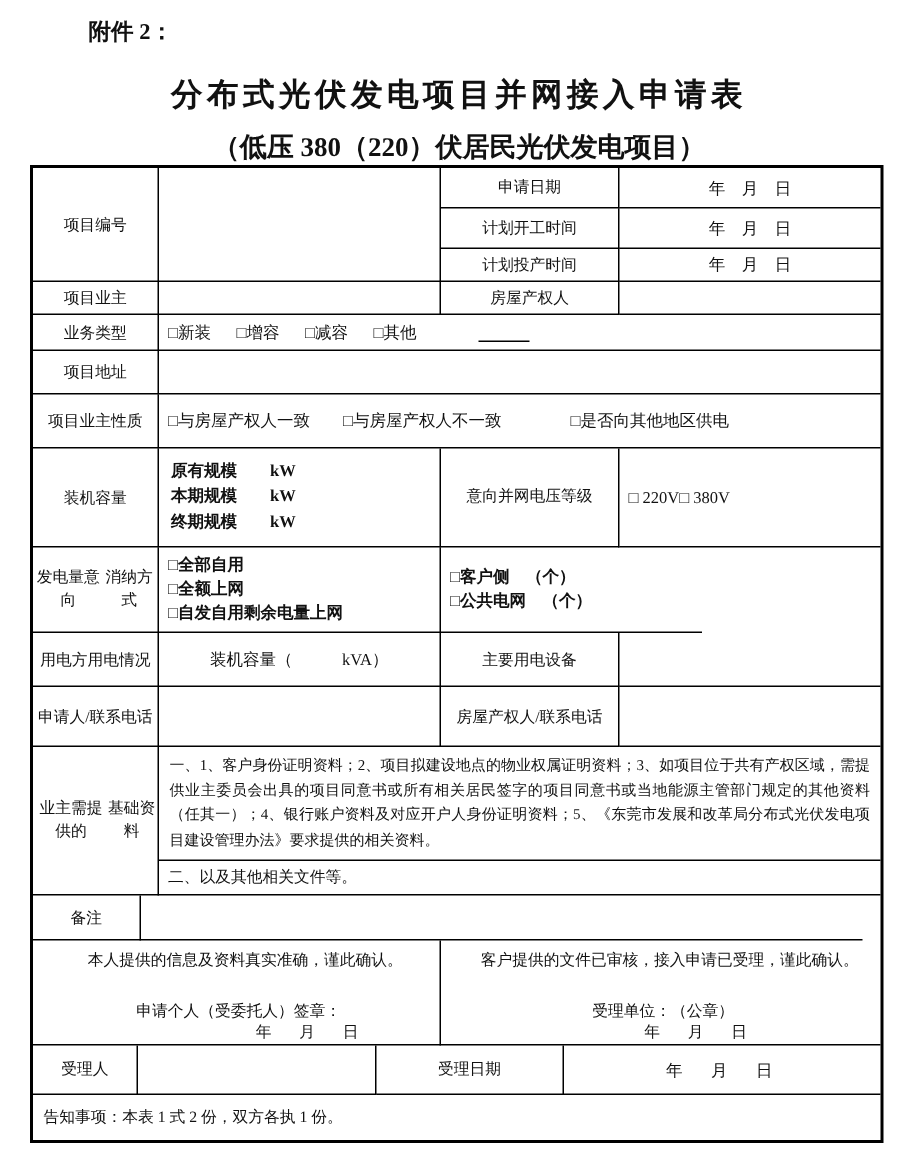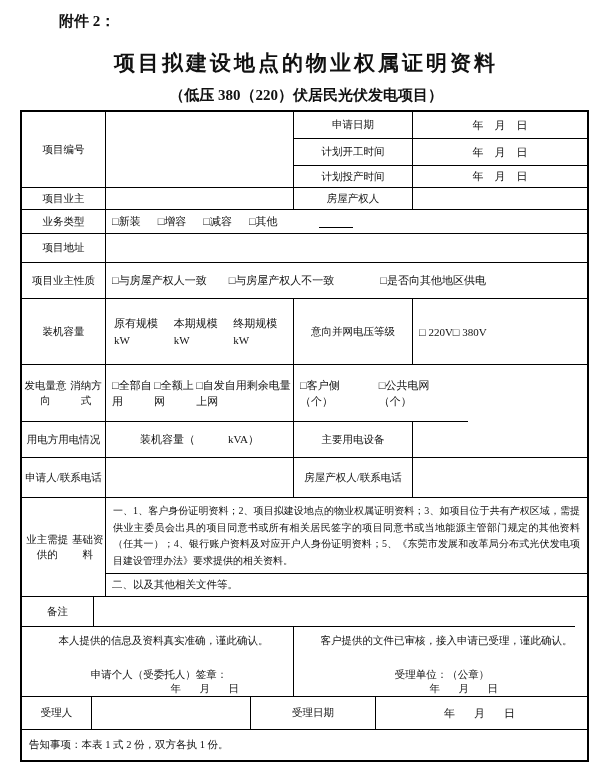--- a/index.html
+++ b/index.html
@@ -7,51 +7,51 @@
   .page {
     position:relative; width:612px; height:770px; background:#fff;
     font-family:"Liberation Serif","DejaVu Serif",serif; color:#111;
     overflow:hidden;
     padding-left:28px;
   }
   .attachment { position:absolute; left:59px; top:12px; font-size:15px; font-weight:bold; }
   .title { position:absolute; left:0; top:49px; width:100%; text-align:center;
            font-size:21px; font-weight:bold; letter-spacing:3px; }
   .subtitle { position:absolute; left:0; top:86px; width:100%; text-align:center;
-              font-size:15px; font-weight:bold; }
+              font-size:18px; font-weight:bold; }
   .tbl { position:absolute; left:20px; top:110px; width:569px; height:652px;
          border:2px solid #000; font-size:11px; }
   .row { display:flex; }
   .c { border-right:1px solid #000; border-bottom:1px solid #000;
        display:flex; align-items:center; justify-content:center;
        text-align:center; overflow:hidden; }
   .nr { border-right:none !important; }
   .nb { border-bottom:none !important; }
   .left { justify-content:flex-start; text-align:left; }
   .lab { font-size:10.5px; padding:0 1px; }
   .stack { display:flex; flex-direction:column; }
   .col2 { display:flex; flex-direction:row; align-items:center; justify-content:center; line-height:15px; }
   .optrow span { margin-right:17px; }
   .blankline { display:inline-block; width:34px; height:13px; border-bottom:1px solid #000; margin-left:24px; }
-  .lines { display:flex; flex-direction:row; justify-content:space-between; line-height:17px; }
+  .lines { display:flex; flex-direction:column; justify-content:space-between; line-height:17px;font-weight:bold; }
   .just { display:block; padding:5px 7px; text-align:justify; font-size:10px; line-height:16.5px; }
   .sigcell { display:block; font-size:10.5px; }
   .sig1 { margin:7px 0 0 12px; line-height:14px; }
   .sig2 { margin:20px 0 0 3px; line-height:14px; }
   .sigdateL { margin-top:0; text-align:right; padding-right:50px; line-height:14px; letter-spacing:4px; }
   .sigdateR { margin-top:0; text-align:right; padding-right:85px; line-height:14px; letter-spacing:4px; }
   .notice { font-size:10.5px; padding-left:7px; }
   .pl6 { padding-left:6px; }
 </style>
 </head>
 <body>
 
 <div class="page">
   <div class="attachment">附件 2：</div>
-  <div class="title">项目拟建设地点的物业权属证明资料</div>
+  <div class="title">分布式光伏发电项目并网接入申请表</div>
   <div class="subtitle">（低压 380（220）伏居民光伏发电项目）</div>
 
   <div class="tbl">
 
     <div class="row" style="height:76px">
       <div class="c lab" style="width:84px">项目编号</div>
       <div class="c" style="width:188px"></div>
       <div class="stack" style="width:293px">
         <div class="row" style="height:27px">
           <div class="c lab" style="width:119px">申请日期</div>

